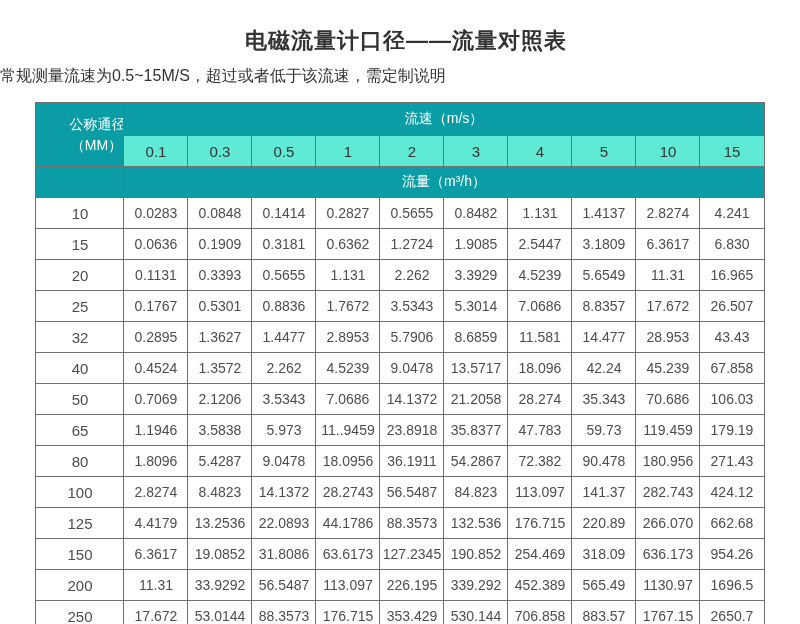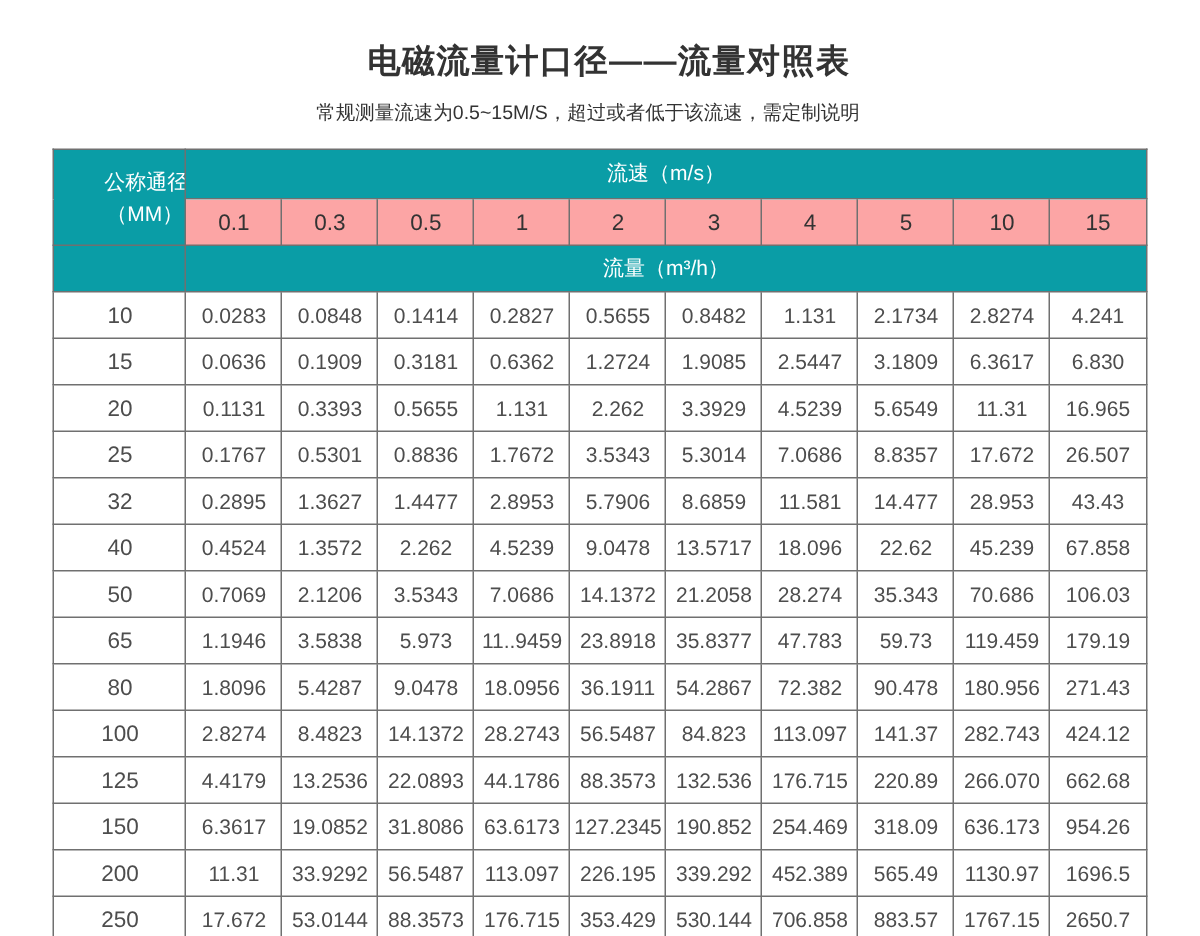--- a/index.html
+++ b/index.html
@@ -3,37 +3,37 @@
 <meta charset="utf-8">
 <style>
   :root{ --teal:#0A9DA6; --border:#707070; --text-dark:#333333; --text-data:#4d4d4d; }
   html,body{margin:0;padding:0;background:#ffffff;}
   body{width:800px;height:624px;font-family:"Liberation Sans",sans-serif;overflow:hidden;}
   .page-title{
     text-align:center;font-size:22px;font-weight:700;color:var(--text-dark);
     margin:26px 0 10px 12px;letter-spacing:1px;
   }
   .page-subtitle{
-    text-align:center;font-size:13px;font-weight:400;color:var(--text-dark);
+    text-align:left;font-size:16px;font-weight:400;color:var(--text-dark);
     margin:0 16px 15px 0;
   }
   table.flow-table{
     border-collapse:collapse;table-layout:fixed;width:728px;margin:0 auto;
   }
   col.first-col{width:88px;}
   col.data-col{width:64px;}
   th,td{
     border:1px solid var(--border);
     text-align:center;vertical-align:middle;
     padding:0;height:30px;overflow:hidden;white-space:nowrap;
   }
   .teal{background:var(--teal);color:#ffffff;font-weight:400;font-size:14px;}
   tr.band-velocity th.band-cell{height:32px;}
   th.corner{font-size:14px;line-height:1.45;font-weight:400;padding-left:33px;}
-  tr.velocity-values th{background:#fca5a5;color:#333333;font-weight:400;font-size:15px;}
+  tr.velocity-values th{background:#5eead4;color:#333333;font-weight:400;font-size:15px;}
   tbody td.dn{color:var(--text-data);font-size:15px;}
   tbody td{color:var(--text-data);font-size:14px;font-weight:400;}
 </style>
 </head>
 <body>
 
 <div>
   <h1 class="page-title">电磁流量计口径——流量对照表</h1>
   <p class="page-subtitle">常规测量流速为0.5~15M/S，超过或者低于该流速，需定制说明</p>
 
@@ -79,21 +79,21 @@
     <tbody id="table-body">
         <tr>
           <td class="dn">10</td>
           <td>0.0283</td>
           <td>0.0848</td>
           <td>0.1414</td>
           <td>0.2827</td>
           <td>0.5655</td>
           <td>0.8482</td>
           <td>1.131</td>
-          <td>2.1734</td>
+          <td>1.4137</td>
           <td>2.8274</td>
           <td>4.241</td>
         </tr>
         <tr>
           <td class="dn">15</td>
           <td>0.0636</td>
           <td>0.1909</td>
           <td>0.3181</td>
           <td>0.6362</td>
           <td>1.2724</td>
@@ -144,21 +144,21 @@
         </tr>
         <tr>
           <td class="dn">40</td>
           <td>0.4524</td>
           <td>1.3572</td>
           <td>2.262</td>
           <td>4.5239</td>
           <td>9.0478</td>
           <td>13.5717</td>
           <td>18.096</td>
-          <td>22.62</td>
+          <td>42.24</td>
           <td>45.239</td>
           <td>67.858</td>
         </tr>
         <tr>
           <td class="dn">50</td>
           <td>0.7069</td>
           <td>2.1206</td>
           <td>3.5343</td>
           <td>7.0686</td>
           <td>14.1372</td>

